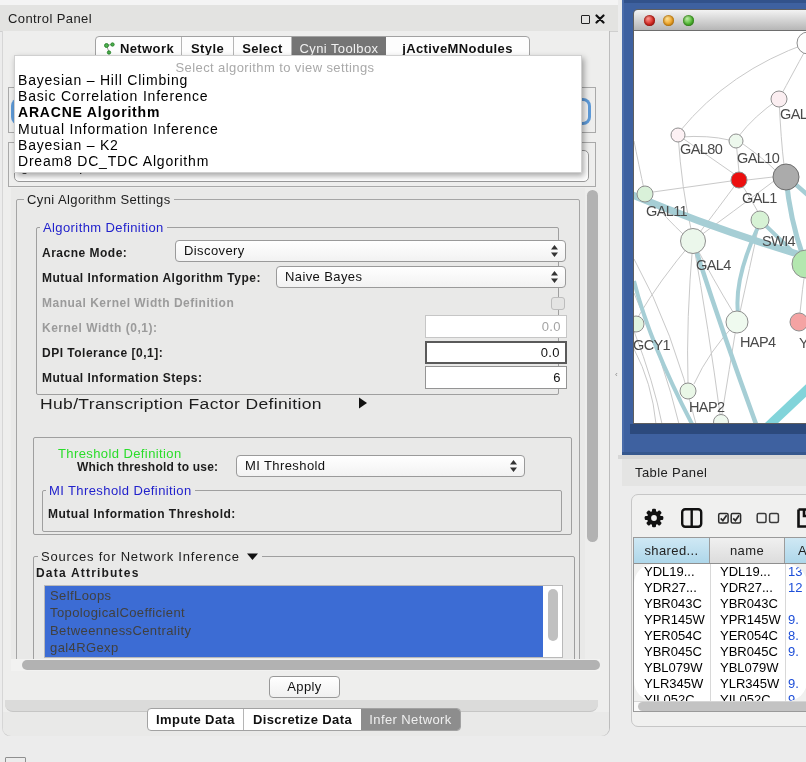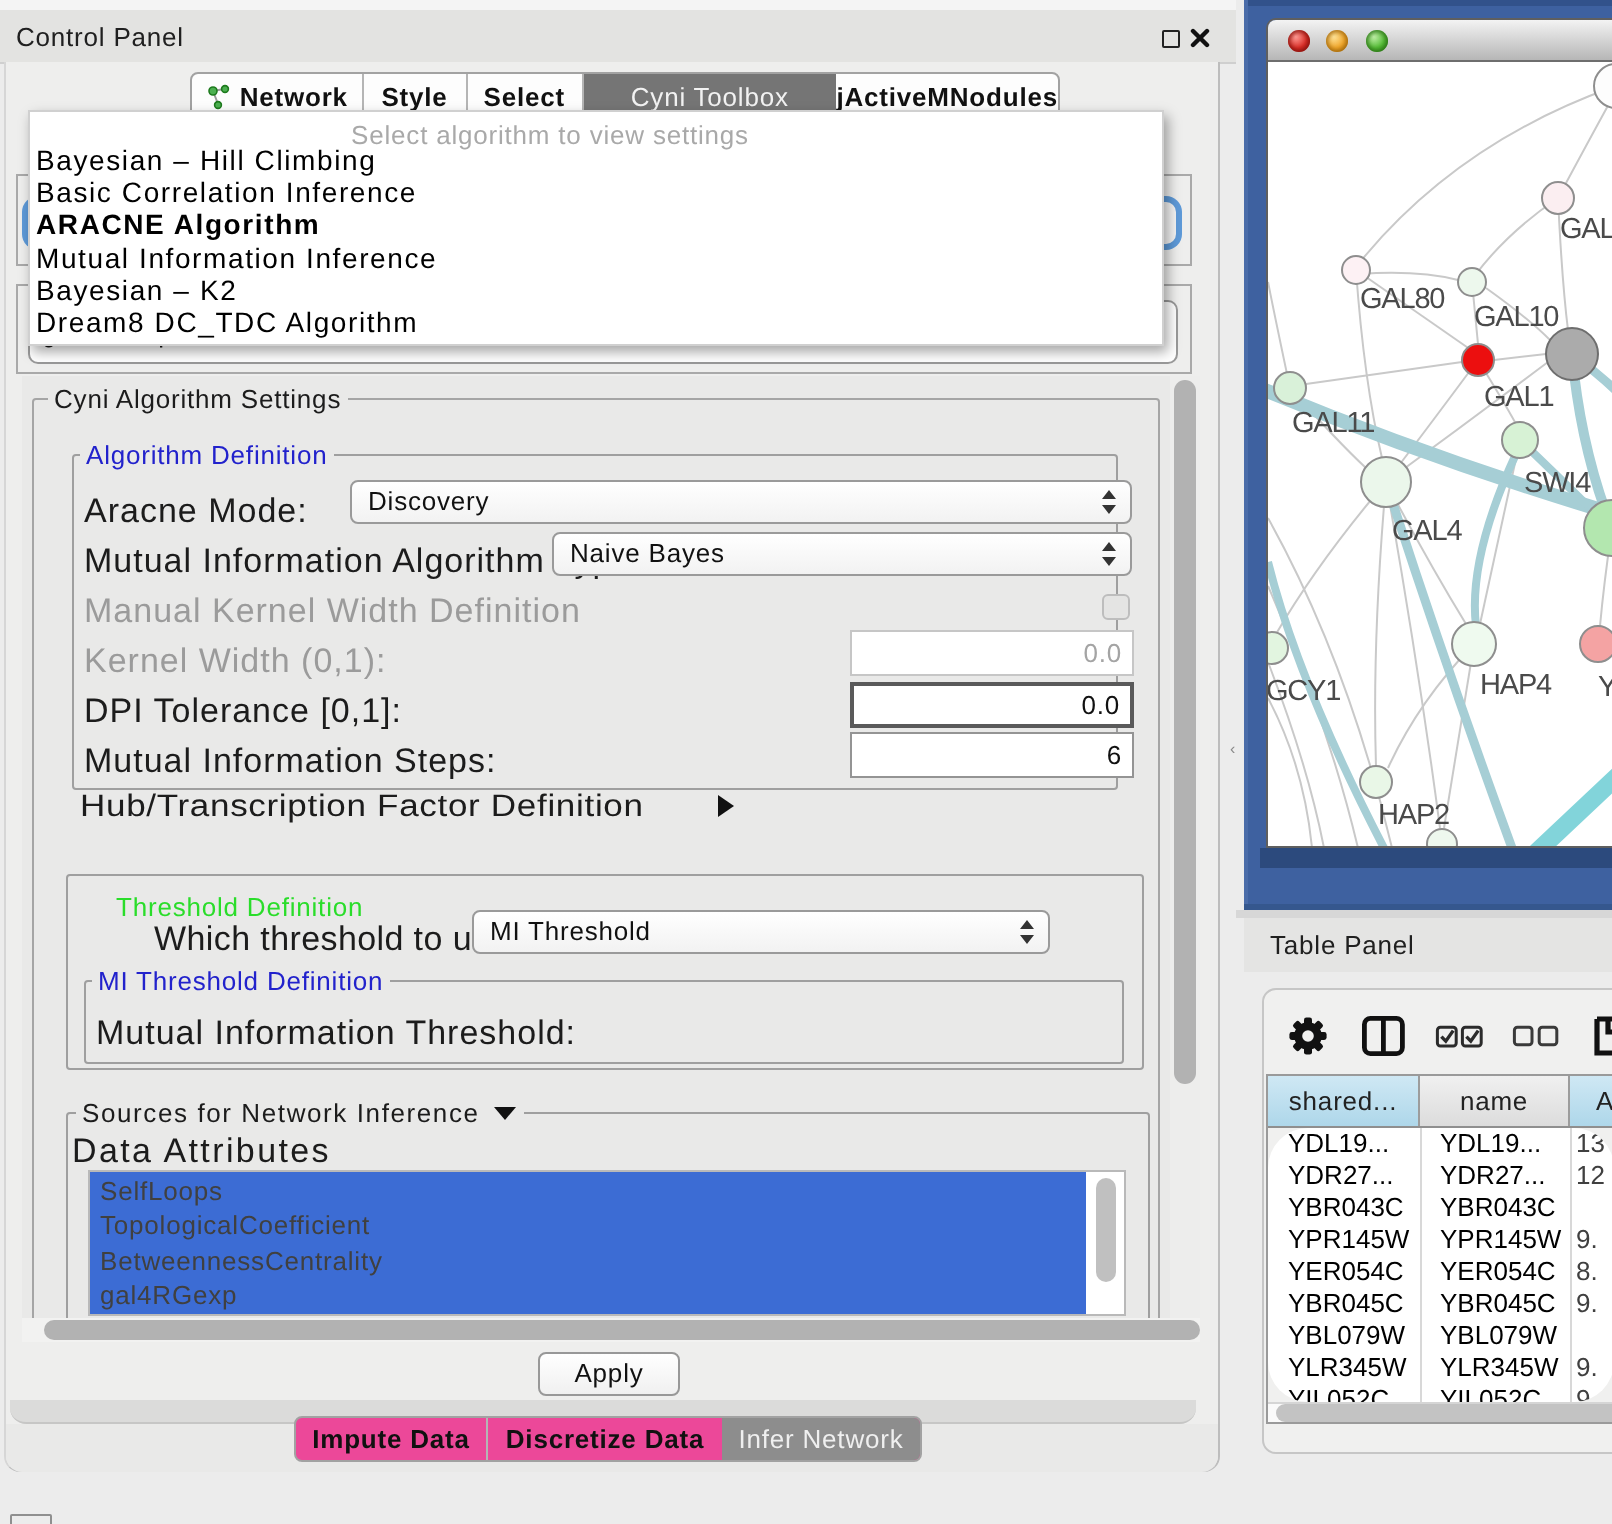--- a/index.html
+++ b/index.html
@@ -1,20 +1,20 @@
 <!DOCTYPE html>
 <html><head>
 <meta charset="utf-8">
 <style>
 html,body{margin:0;padding:0;}
 #page{position:relative;width:806px;height:762px;background:#ececec;overflow:hidden;
   font-family:"Liberation Sans",sans-serif;-webkit-font-smoothing:antialiased;letter-spacing:0.4px;}
 .abs{position:absolute;}
 .b{font-weight:bold;}
-.lbl{position:absolute;font-size:17px;color:#1c1c1c;font-weight:normal;white-space:nowrap;letter-spacing:0.5px;}
+.lbl{position:absolute;font-size:12px;color:#1c1c1c;font-weight:bold;white-space:nowrap;letter-spacing:0.5px;}
 .dis{color:#9b9b9b;}
 .field{position:absolute;background:#fff;border:1px solid #949494;font-size:13px;
   text-align:right;padding-right:5px;box-sizing:border-box;line-height:21px;color:#111;}
 .combo{position:absolute;background:linear-gradient(#ffffff,#f2f2f2);border:1px solid #9a9a9a;
   border-radius:4px;font-size:13px;color:#111;box-sizing:border-box;line-height:20px;
   padding-left:8px;white-space:nowrap;}
 .combo .ar{position:absolute;right:6px;top:0;height:100%;display:flex;flex-direction:column;
   justify-content:center;color:#444;}
 .gbox{position:absolute;border:1px solid #a9a9a9;border-radius:2px;}
 .gtitle{position:absolute;font-size:13px;background:#e9e9e8;padding:0 3px;white-space:nowrap;}
@@ -37,21 +37,21 @@
 <div class="abs" style="left:95px;top:36px;width:433px;height:23px;background:#fdfdfd;border:1px solid #a2a2a2;border-radius:4px;overflow:hidden;display:flex;">
   <div style="width:85px;border-right:1px solid #b5b5b5;display:flex;align-items:center;justify-content:center;font-size:13px;font-weight:bold;color:#111;">
     <svg width="13" height="14" viewBox="0 0 13 14" style="margin-right:4px;">
       <path d="M3.5 3.5 L9 2.5 M3.5 3.5 L6 10" stroke="#9a9a9a" stroke-width="1"></path>
       <circle cx="3.5" cy="3.5" r="2" fill="#4caf50" stroke="#1d7a1d" stroke-width="0.8"></circle>
       <circle cx="9.5" cy="2.5" r="1.7" fill="#4caf50" stroke="#1d7a1d" stroke-width="0.8"></circle>
       <circle cx="6" cy="10.5" r="1.7" fill="#4caf50" stroke="#1d7a1d" stroke-width="0.8"></circle>
     </svg>Network</div>
   <div style="width:51px;border-right:1px solid #b5b5b5;display:flex;align-items:center;justify-content:center;font-size:13px;font-weight:bold;color:#111;">Style</div>
   <div style="width:57px;border-right:1px solid #b5b5b5;display:flex;align-items:center;justify-content:center;font-size:13px;font-weight:bold;color:#111;">Select</div>
-  <div style="width:127px;background:#757575;display:flex;align-items:center;justify-content:center;font-size:13px;color:#f2f2f2;">Cyni Toolbox</div>
+  <div style="width:94px;background:#757575;display:flex;align-items:center;justify-content:center;font-size:13px;color:#f2f2f2;">Cyni Toolbox</div>
   <div style="flex:1;display:flex;align-items:center;justify-content:center;font-size:13px;font-weight:bold;color:#111;">jActiveMNodules</div>
 </div>
 
 <div class="abs" style="left:8px;top:87px;width:586px;height:44px;border:1px solid #a9a9a9;"></div>
 <div class="abs" style="left:14px;top:101px;width:574px;height:21px;border-radius:5px;background:#f4f4f4;box-shadow:0 0 0 3px #5e9ad8;"></div>
 <div class="abs" style="left:8px;top:142px;width:586px;height:43px;border:1px solid #a9a9a9;"></div>
 <div class="abs" style="left:14px;top:150px;width:573px;height:30px;border-radius:5px;background:#fff;border:1px solid #999;"></div>
 <div class="abs" style="left:21px;top:159px;font-size:13px;color:#111;">gal80Rexp</div>
 
 <div class="abs" id="settings" style="left:11px;top:188px;width:574px;height:483px;background:#e9e9e8;overflow:hidden;">
@@ -126,21 +126,21 @@
 <div class="abs" style="left:585px;top:188px;width:15px;height:483px;background:#ededec;"></div>
 <div class="abs" style="left:587px;top:190px;width:11px;height:352px;background:#b2b2b2;border-radius:6px;"></div>
 
 <div class="abs" style="left:11px;top:659px;width:589px;height:12px;background:#f2f2f1;"></div>
 <div class="abs" style="left:22px;top:660px;width:578px;height:10px;background:#b2b2b2;border-radius:5px;"></div>
 
 <div class="abs" style="left:269px;top:676px;width:69px;height:20px;background:linear-gradient(#ffffff,#f0f0f0);border:1px solid #989898;border-radius:4px;text-align:center;line-height:19px;font-size:13px;color:#111;">Apply</div>
 
 <div class="abs" style="left:3px;top:712px;width:606px;height:24px;background:#e9e9e8;border-radius:0 0 8px 8px;"></div>
 <div class="abs" style="left:5px;top:700px;width:593px;height:12px;background:#dbdbda;border-bottom:1px solid #c6c6c5;border-radius:0 0 8px 8px;box-sizing:border-box;"></div>
-<div class="abs" style="left:147px;top:708px;width:312px;height:21px;background:#ec4899;border:1px solid #a2a2a2;border-radius:4px;overflow:hidden;display:flex;">
+<div class="abs" style="left:147px;top:708px;width:312px;height:21px;background:#ffffff;border:1px solid #a2a2a2;border-radius:4px;overflow:hidden;display:flex;">
   <div style="width:95px;border-right:1px solid #b5b5b5;display:flex;align-items:center;justify-content:center;font-size:13px;font-weight:bold;color:#111;">Impute Data</div>
   <div style="width:117px;display:flex;align-items:center;justify-content:center;font-size:13px;font-weight:bold;color:#111;">Discretize Data</div>
   <div style="flex:1;background:#8d8d8d;display:flex;align-items:center;justify-content:center;font-size:13px;color:#efefef;">Infer Network</div>
 </div>
 
 <div class="abs" style="left:5px;top:757px;width:19px;height:10px;background:#ececec;border:1.5px solid #8f8f8f;border-radius:1px;"></div>
 
 <div class="abs" style="left:14px;top:55px;width:566px;height:116px;background:#fff;border:1px solid #d0d0d0;box-shadow:2px 3px 6px rgba(0,0,0,0.35);"></div>
 <div class="abs" style="left:14px;top:60px;width:522px;text-align:center;font-size:13px;color:#a9a9a9;">Select algorithm to view settings</div>
 <div class="abs" style="left:18px;top:72px;font-size:14px;letter-spacing:0.8px;color:#000;line-height:16.2px;white-space:nowrap;">
@@ -286,20 +286,20 @@
   <div style="position:absolute;left:0;top:0;height:25px;width:76px;background:linear-gradient(#cfe8f4,#aed7ea);border-right:1px solid #9c9c9c;box-sizing:border-box;text-align:center;line-height:25px;font-size:13px;color:#222;">shared...</div>
   <div style="position:absolute;left:76px;top:0;height:25px;width:75px;background:linear-gradient(#f0f0f0,#dcdcdc);border-right:1px solid #9c9c9c;box-sizing:border-box;text-align:center;line-height:25px;font-size:13px;color:#222;">name</div>
   <div style="position:absolute;left:151px;top:0;height:25px;width:22px;background:linear-gradient(#cfe8f4,#aed7ea);box-sizing:border-box;line-height:25px;font-size:13px;color:#222;padding-left:13px;">A</div>
   <div style="position:absolute;left:0;top:25px;width:173px;height:1px;background:#8f8f8f;"></div>
 
   <div style="position:absolute;left:0;top:26px;width:173px;height:137px;background:#fff;overflow:hidden;border-radius:20px;">
     <div style="position:absolute;left:76px;top:0;width:1px;height:137px;background:#d8d8d8;"></div>
     <div style="position:absolute;left:151px;top:0;width:1px;height:137px;background:#d8d8d8;"></div>
     <div style="position:absolute;left:10px;top:0;font-size:13px;letter-spacing:0;line-height:16px;color:#000;">YDL19...<br>YDR27...<br>YBR043C<br>YPR145W<br>YER054C<br>YBR045C<br>YBL079W<br>YLR345W<br>YIL052C</div>
     <div style="position:absolute;left:86px;top:0;font-size:13px;letter-spacing:0;line-height:16px;color:#000;">YDL19...<br>YDR27...<br>YBR043C<br>YPR145W<br>YER054C<br>YBR045C<br>YBL079W<br>YLR345W<br>YIL052C</div>
-    <div style="position:absolute;left:154px;top:0;font-size:13px;letter-spacing:0;line-height:16px;color:#404040;">13<br>12<br>&nbsp;<br>9.<br>8.<br>9.<br>&nbsp;<br>9.<br>9.</div>
+    <div style="position:absolute;left:154px;top:0;font-size:13px;letter-spacing:0;line-height:16px;color:#1d4ed8;">13<br>12<br>&nbsp;<br>9.<br>8.<br>9.<br>&nbsp;<br>9.<br>9.</div>
   </div>
 
   <div style="position:absolute;left:0;top:163px;width:173px;height:11px;background:#fafafa;border-top:1px solid #d5d5d5;box-sizing:border-box;"></div>
   <div style="position:absolute;left:4px;top:164px;width:175px;height:9px;background:#c3c3c3;border-radius:4.5px;"></div>
 </div>
 
 </div>
 
 </body></html>

